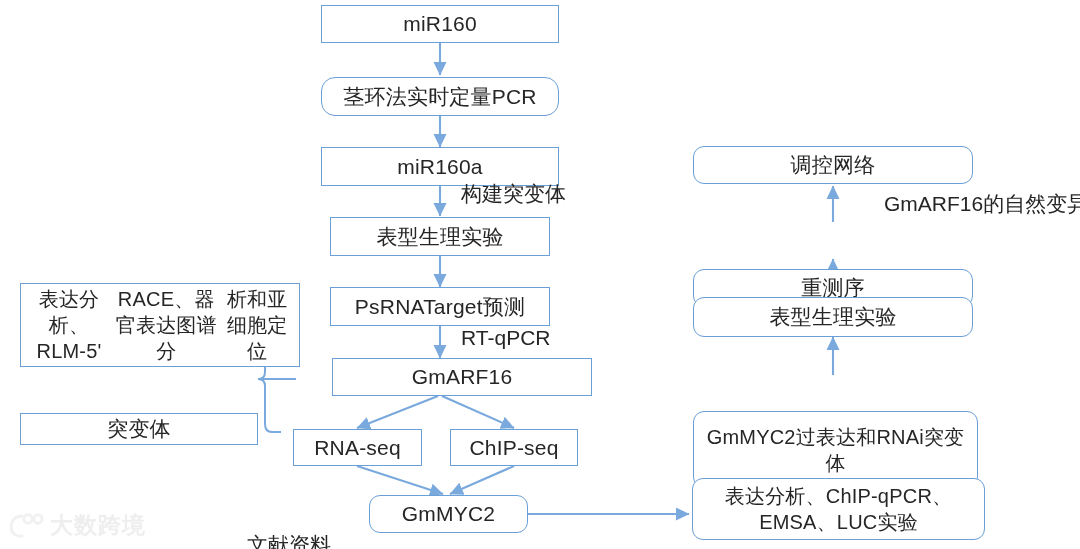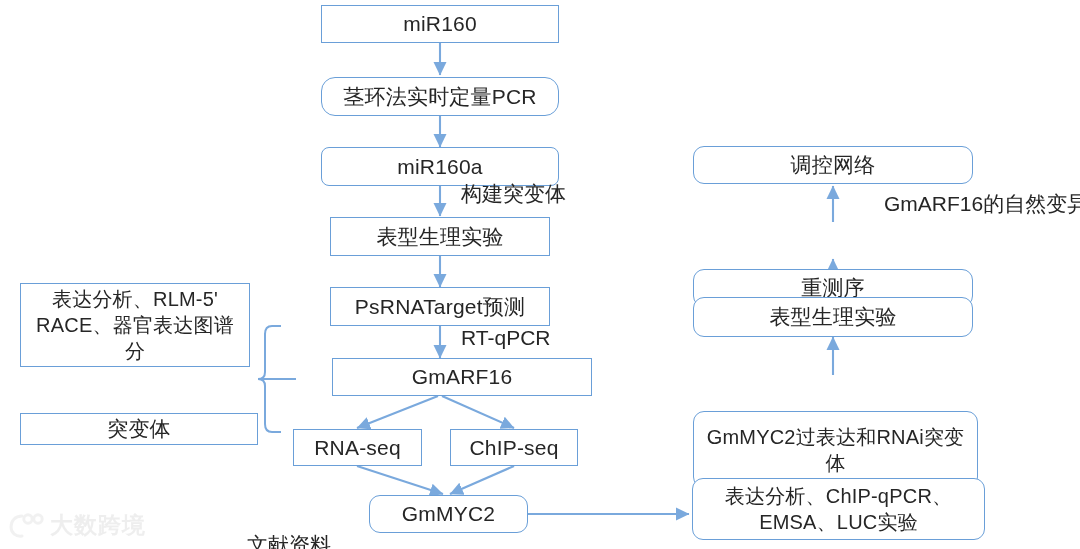--- a/index.html
+++ b/index.html
@@ -112,37 +112,38 @@
       <path d="M281,326 L272,326 Q265,326 265,334 L265,372 Q265,379 258,379
                Q265,379 265,386 L265,424 Q265,432 272,432 L281,432"></path>
       <path d="M258,379 L296,379"></path>
     </g>
   </svg>
 
   <div class="node" style="left:321px; top:5px; width:238px; height:38px;">miR160</div>
 
   <div class="node" style="left:321px; top:77px; width:238px; height:39px;border-radius:14px;">茎环法实时定量PCR</div>
 
-  <div class="node" style="left:321px; top:147px; width:238px; height:39px;border-radius:8px;">miR160a</div>
+  <div class="node" style="left:321px; top:147px; width:238px; height:39px;">miR160a</div>
 
   <div class="node" style="left:330px; top:217px; width:220px; height:39px;">表型生理实验</div>
 
   <div class="node" style="left:330px; top:287px; width:220px; height:39px;">PsRNATarget预测</div>
 
   <div class="node" style="left:332px; top:358px; width:260px; height:38px;">GmARF16</div>
 
   <div class="node" style="left:293px; top:429px; width:129px; height:37px;">RNA-seq</div>
 
   <div class="node" style="left:450px; top:429px; width:128px; height:37px;">ChIP-seq</div>
 
   <div class="node rounded" style="left:369px; top:495px; width:159px; height:38px;">GmMYC2</div>
 
-  <div class="node multi" style="left:20px; top:283px; width:230px; height:84px; flex-direction:column;">
+  <div class="node multi" style="left:20px; top:283px; width:280px; height:84px; flex-direction:row;">
     <span>表达分析、RLM-5'</span>
     <span>RACE、器官表达图谱分</span>
+    <span>析和亚细胞定位</span>
   </div>
 
   <div class="node" style="left:20px; top:413px; width:238px; height:32px;">突变体</div>
 
   <div class="node rounded" style="left:693px; top:146px; width:280px; height:38px;">调控网络</div>
 
   <div class="node rounded" style="left:693px; top:221px; width:280px; height:38px;margin-top:48px;">重测序</div>
 
   <div class="node rounded" style="left:693px; top:297px; width:280px; height:40px;">表型生理实验</div>
 

